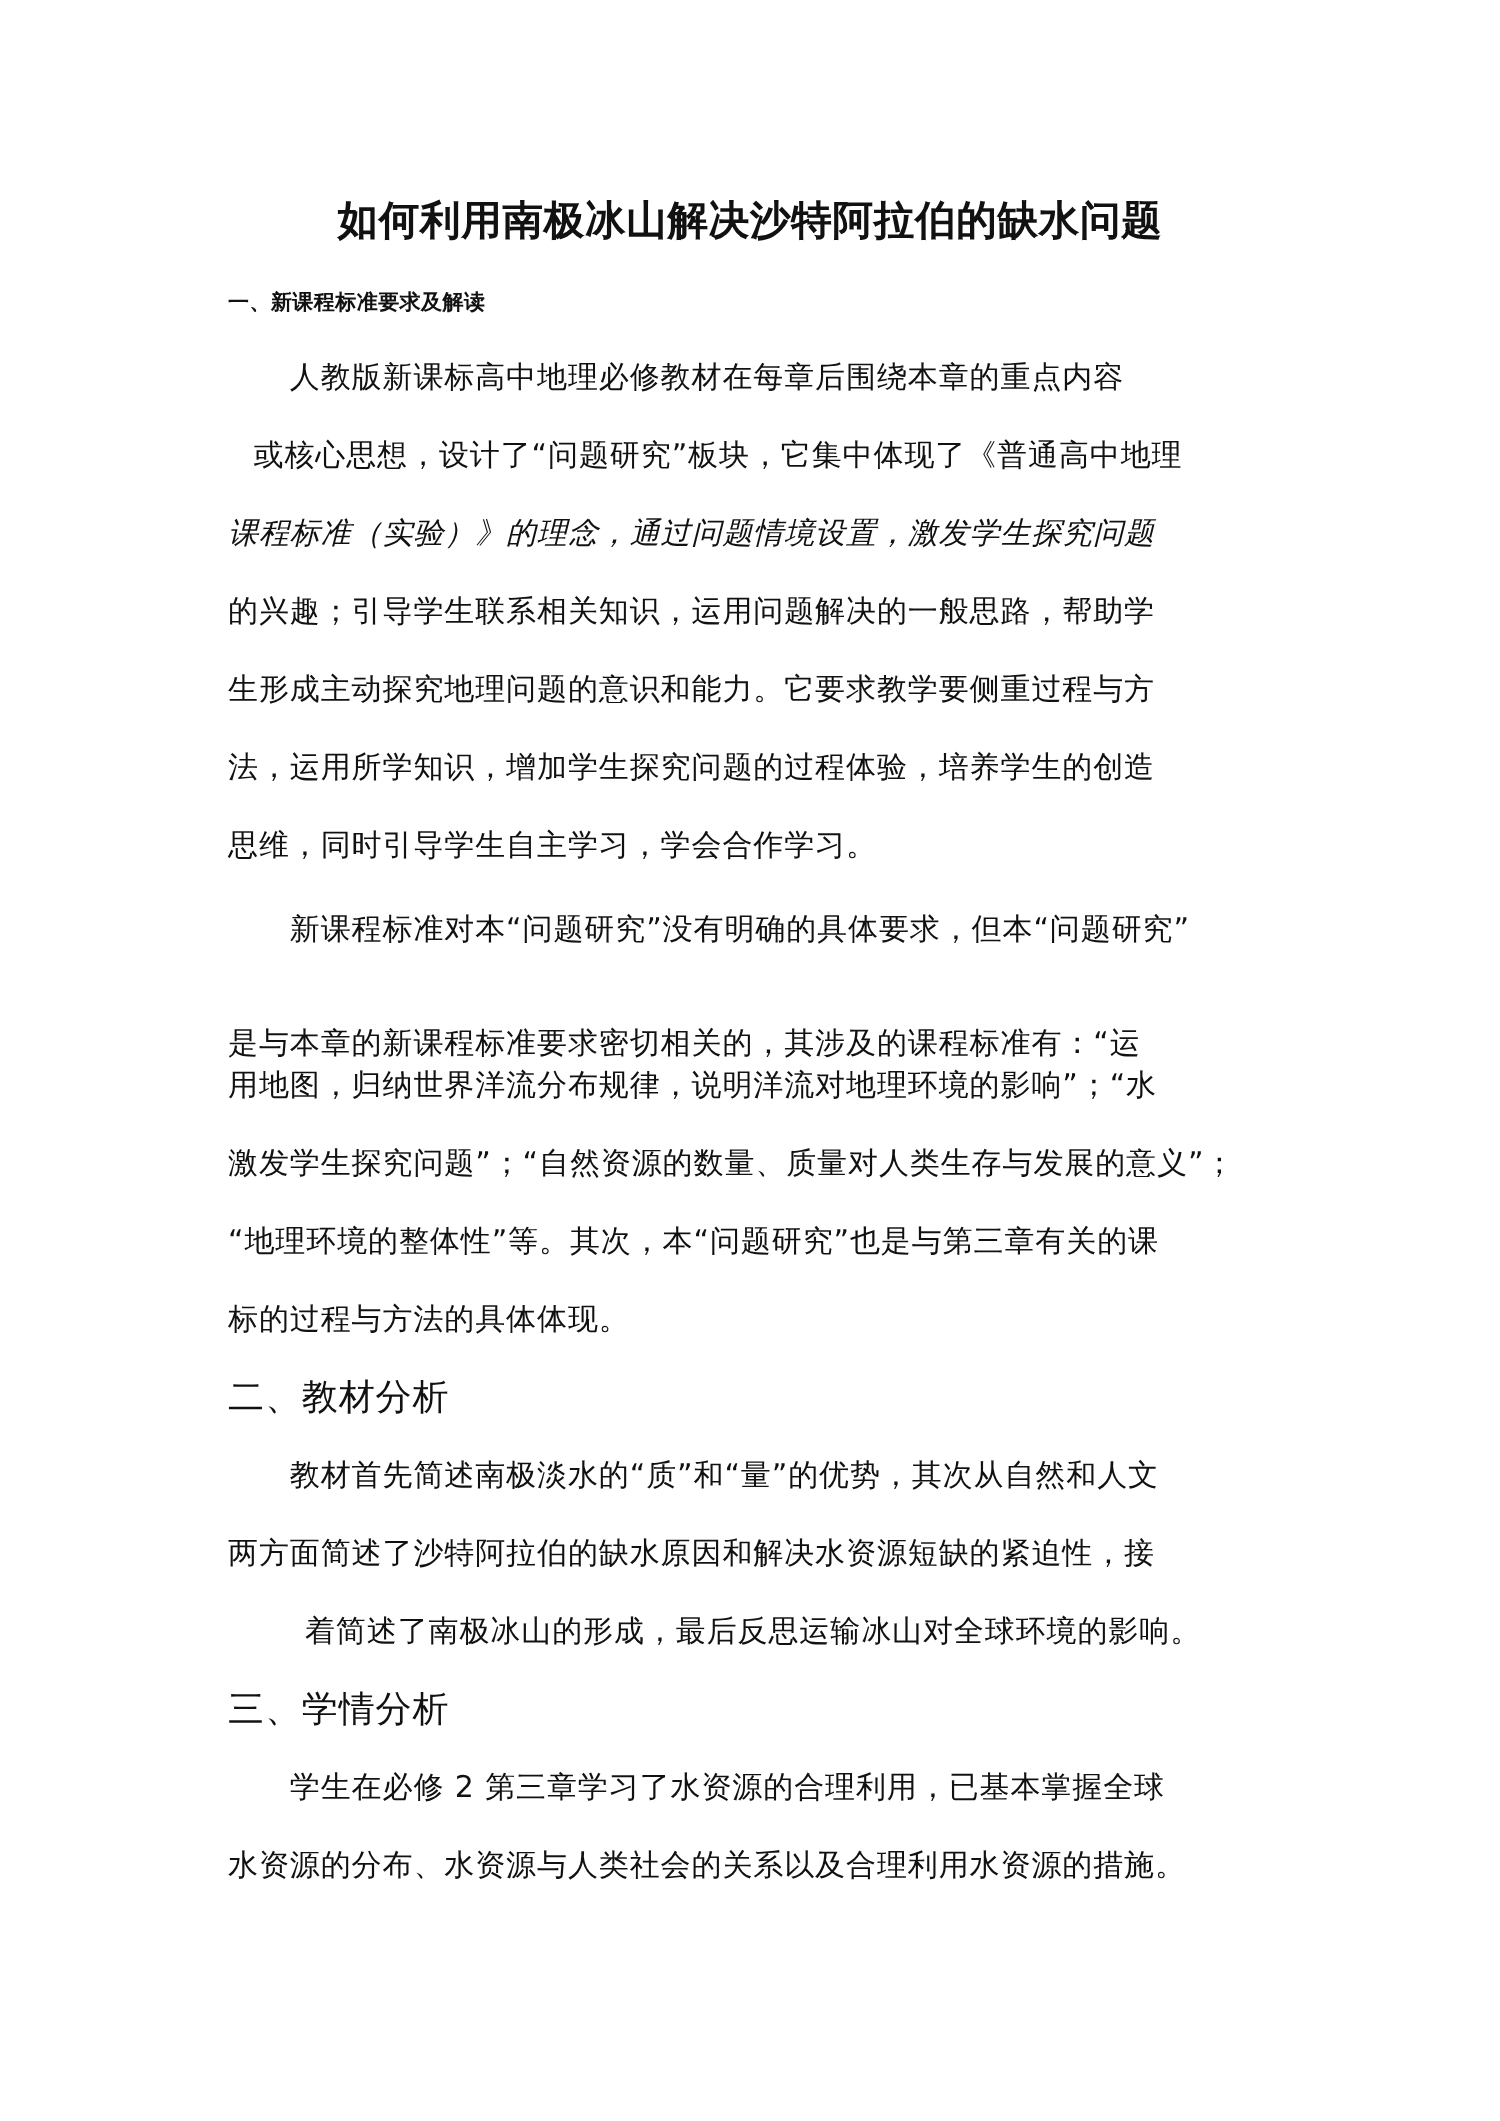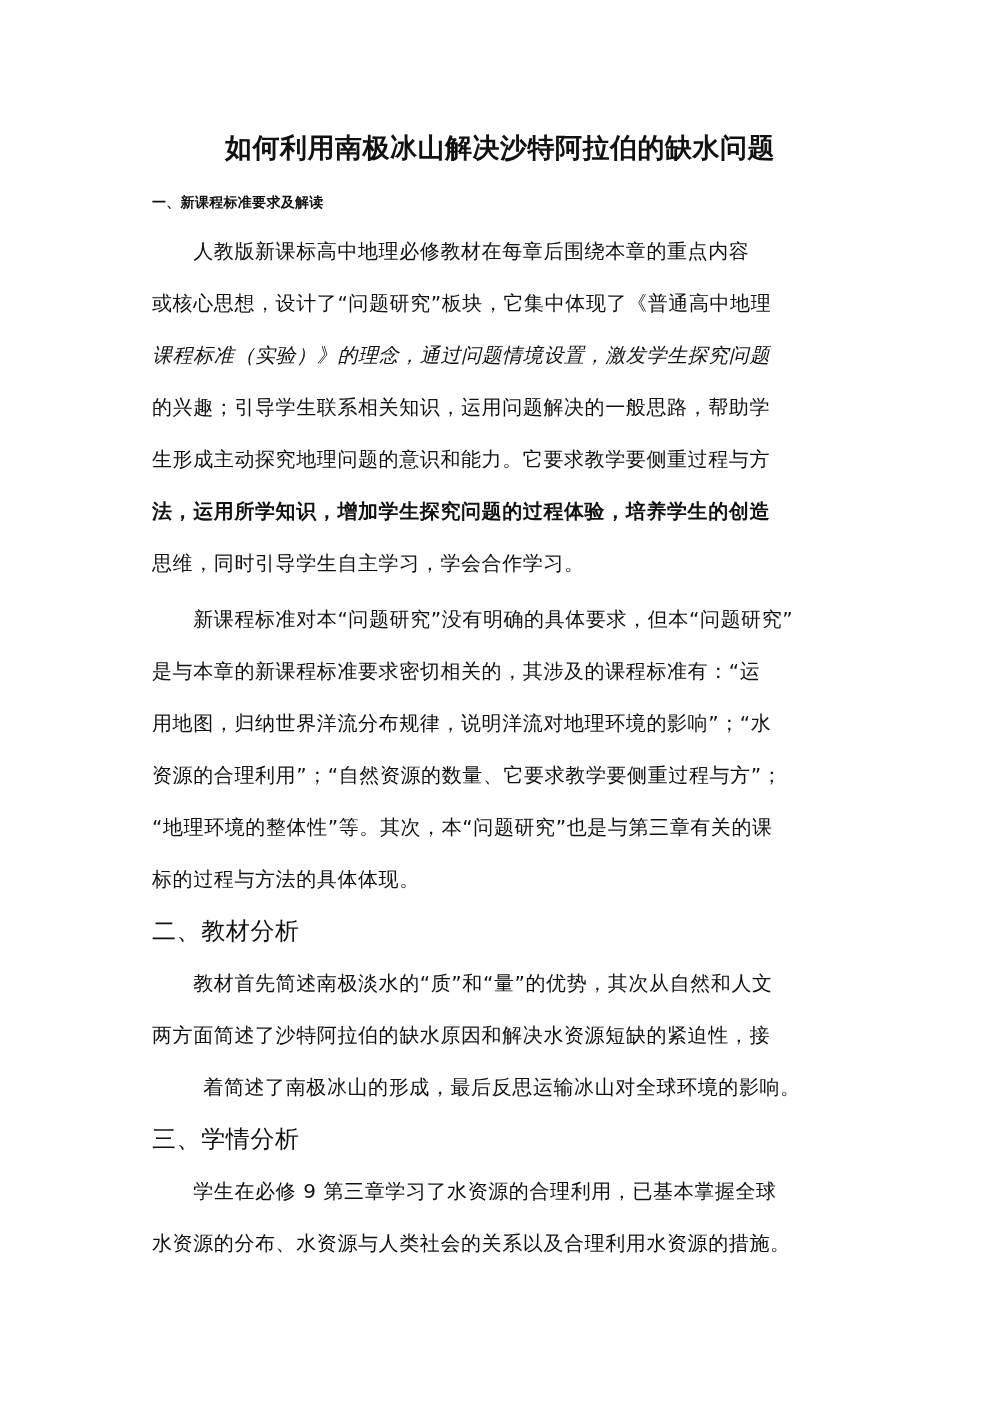--- a/index.html
+++ b/index.html
@@ -57,45 +57,45 @@
 <body>
 
 <div class="page">
 
   <div class="title" style="top:128px;">如何利用南极冰山解决沙特阿拉伯的缺水问题</div>
 
   <div class="line heading-bold" style="top:186px;">一、新课程标准要求及解读</div>
 
   <div>
     <div class="line" style="top:235px;">　　人教版新课标高中地理必修教材在每章后围绕本章的重点内容</div>
-    <div class="line" style="top:287px;">或核心思想，设计了“问题研究”板块，它集中体现了《普通高中地理</div>
+    <div class="line" style="top:287px;margin-left:17px;">或核心思想，设计了“问题研究”板块，它集中体现了《普通高中地理</div>
     <div class="line" style="top:339px;font-style:italic;">课程标准（实验）》的理念，通过问题情境设置，激发学生探究问题</div>
     <div class="line" style="top:391px;">的兴趣；引导学生联系相关知识，运用问题解决的一般思路，帮助学</div>
     <div class="line" style="top:443px;">生形成主动探究地理问题的意识和能力。它要求教学要侧重过程与方</div>
-    <div class="line" style="top:495px;font-weight:bold;">法，运用所学知识，增加学生探究问题的过程体验，培养学生的创造</div>
+    <div class="line" style="top:495px;">法，运用所学知识，增加学生探究问题的过程体验，培养学生的创造</div>
     <div class="line" style="top:547px;">思维，同时引导学生自主学习，学会合作学习。</div>
   </div>
 
   <div>
     <div class="line" style="top:603px;">　　新课程标准对本“问题研究”没有明确的具体要求，但本“问题研究”</div>
-    <div class="line" style="top:655px;">是与本章的新课程标准要求密切相关的，其涉及的课程标准有：“运</div>
+    <div class="line" style="top:679px;">是与本章的新课程标准要求密切相关的，其涉及的课程标准有：“运</div>
     <div class="line" style="top:707px;">用地图，归纳世界洋流分布规律，说明洋流对地理环境的影响”；“水</div>
-    <div class="line" style="top:759px;">资源的合理利用”；“自然资源的数量、它要求教学要侧重过程与方”；</div>
+    <div class="line" style="top:759px;">激发学生探究问题”；“自然资源的数量、质量对人类生存与发展的意义”；</div>
     <div class="line" style="top:811px;">“地理环境的整体性”等。其次，本“问题研究”也是与第三章有关的课</div>
     <div class="line" style="top:863px;">标的过程与方法的具体体现。</div>
   </div>
 
   <div class="line heading" style="top:915px;">二、教材分析</div>
 
   <div>
     <div class="line" style="top:967px;">　　教材首先简述南极淡水的“质”和“量”的优势，其次从自然和人文</div>
     <div class="line" style="top:1019px;">两方面简述了沙特阿拉伯的缺水原因和解决水资源短缺的紧迫性，接</div>
     <div class="line" style="top:1071px;text-align:center;">着简述了南极冰山的形成，最后反思运输冰山对全球环境的影响。</div>
   </div>
 
   <div class="line heading" style="top:1123px;">三、学情分析</div>
 
   <div>
-    <div class="line" style="top:1175px;">　　学生在必修 9 第三章学习了水资源的合理利用，已基本掌握全球</div>
+    <div class="line" style="top:1175px;">　　学生在必修 2 第三章学习了水资源的合理利用，已基本掌握全球</div>
     <div class="line" style="top:1227px;">水资源的分布、水资源与人类社会的关系以及合理利用水资源的措施。</div>
   </div>
 
 </div>
 
 </body></html>

